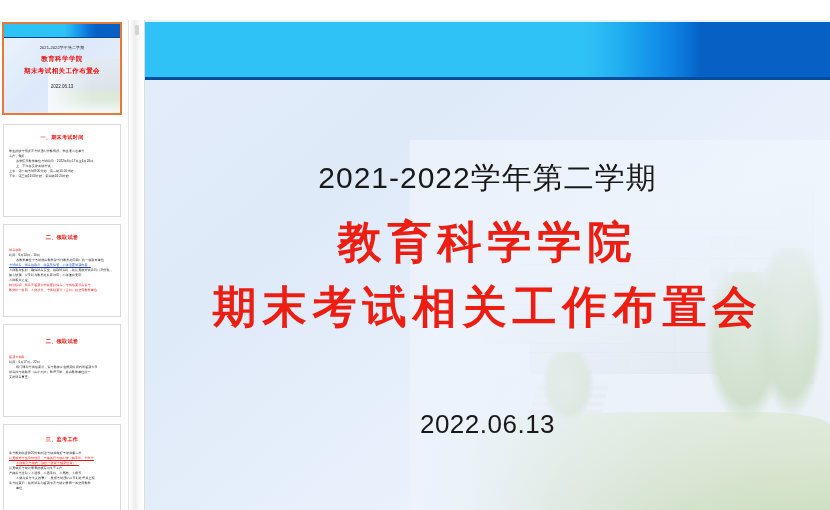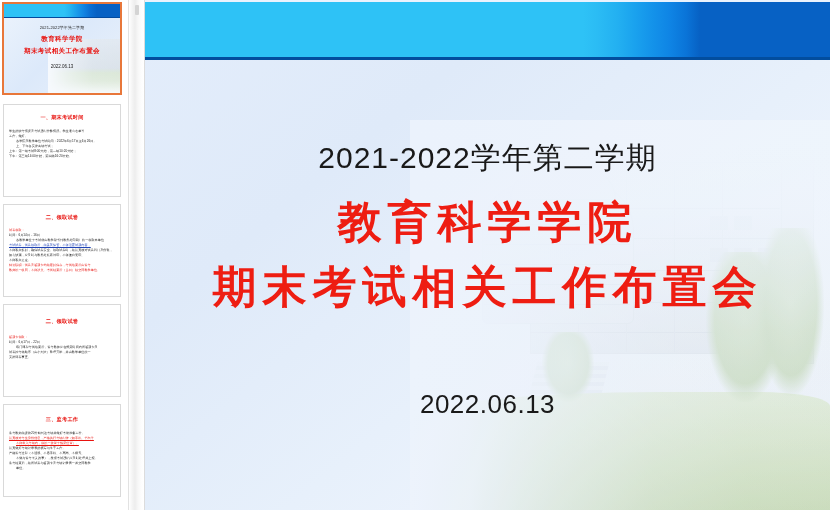--- a/index.html
+++ b/index.html
@@ -14,20 +14,21 @@
     overflow: hidden;
     font-family: "Liberation Sans", sans-serif;
     position: relative;
   }
 
   #app {
     position: absolute;
     inset: 0;
     display: flex;
     background: #eab308;
+    margin-top: 20px;
   }
 
   
   #thumb-pane {
     width: 128px;
     height: 510px;
     background: #ffffff;
     position: relative;
     flex: 0 0 auto;
     overflow: hidden;

